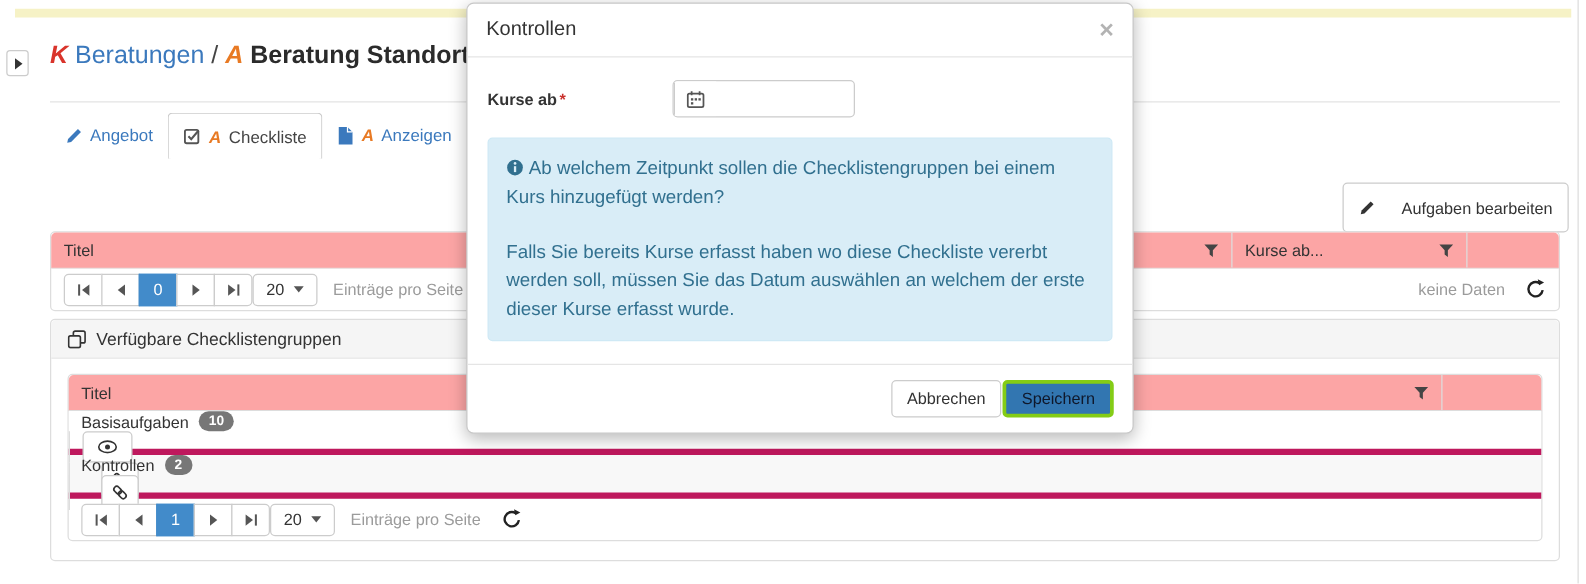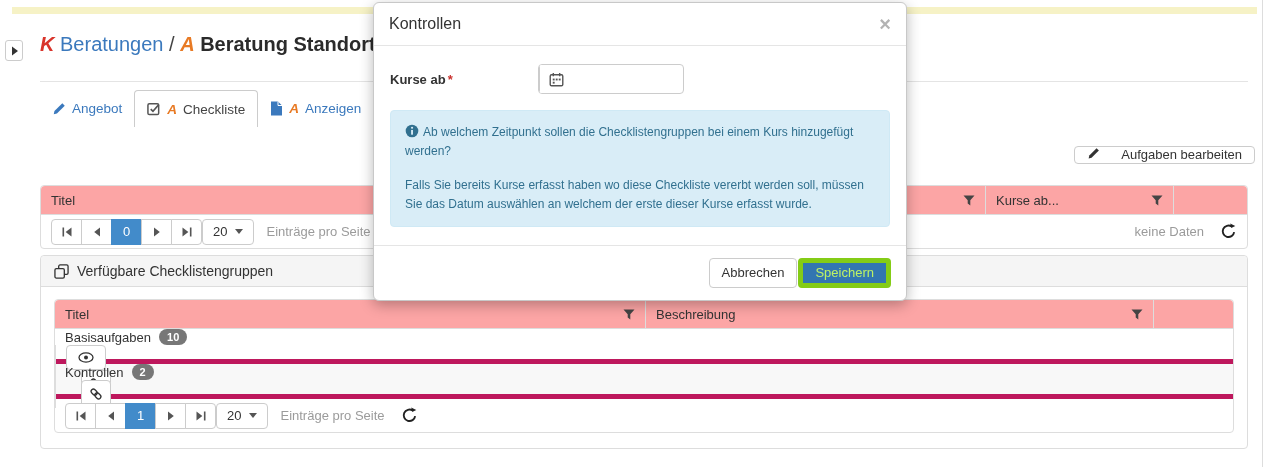--- a/index.html
+++ b/index.html
@@ -24,21 +24,21 @@
   .bc-divider { position:absolute; left:40px; top:81px; width:1208px; height:1px; background:#e4e4e4; }
 
   
   .tabs { position:absolute; left:40px; top:90px; height:37px; display:flex; align-items:stretch; }
   .tab { display:flex; align-items:center; gap:6px; padding:0 12px; color:#3b79bd; font-size:13.5px; cursor:pointer; }
   .tab .a-mark { color:#e87a24; font-weight:bold; font-style:italic; }
   .tab.active { background:#fff; border:1px solid #ccc; border-bottom:none; border-radius:4px 4px 0 0; color:#444; }
   .tab svg { flex:0 0 auto; }
 
   
-  .edit-tasks { position:absolute; right:14px; top:146px; height:18px; padding:0 12px; display:flex; align-items:flex-start; gap:21px; background:#fff; border:1px solid #ccc; border-radius:4px; font-size:13px; color:#333; cursor:pointer; font-family:inherit; }
+  .edit-tasks { position:absolute; right:14px; top:146px; height:40px; padding:0 12px; display:flex; align-items:center; gap:21px; background:#fff; border:1px solid #ccc; border-radius:4px; font-size:13px; color:#333; cursor:pointer; font-family:inherit; }
 
   
   .grid { background:#fff; border:1px solid #ddd; border-radius:4px; }
   .g-head { display:flex; align-items:stretch; background:#fca5a5; border-bottom:1px solid #ddd; border-radius:4px 4px 0 0; height:29px; font-size:13px; color:#333; }
   .g-head .cell, .g-row .cell { display:flex; align-items:center; padding:0 10px; }
   .g-head .cell { justify-content:space-between; }
   .cell-grow { flex:1 1 auto; }
   .bl { border-left:1px solid #ddd; }
   .g-row { display:flex; align-items:flex-start; border-bottom:5px solid #be185d; height:36px; background:#fff; font-size:13px;flex-direction:column; }
   .g-row.alt { background:#f8f8f8; }
@@ -77,27 +77,27 @@
   .modal { position:absolute; left:373px; top:2px; width:534px; background:#fff; border:1px solid #c8c8c8; border-radius:6px; box-shadow:0 4px 14px rgba(0,0,0,0.28); z-index:10; }
   .m-head { display:flex; justify-content:space-between; align-items:center; padding:11px 15px; border-bottom:1px solid #e5e5e5; font-size:16px; color:#333; }
   .m-close { background:none; border:none; color:#b3b3b3; font-size:20px; font-weight:bold; line-height:1; cursor:pointer; font-family:inherit; }
   .m-body { padding:14px 16px 18px; }
   .field-row { display:flex; align-items:center; margin-top:4px; }
   .field-row label { font-weight:bold; font-size:13px; color:#333; width:148px; }
   .req { color:#c9302c; font-weight:bold; margin-left:2px; }
   .dategroup { display:flex; height:30px; width:146px; border:1px solid #ccc; border-radius:4px; overflow:hidden; background:#fff; }
   .dategroup input { border:none; outline:none; padding:0 10px; width:110px; font-size:13px; color:#333; font-family:inherit; }
   .cal-btn { border:none; border-left:1px solid #ccc; background:#fff; width:34px; display:flex; align-items:center; justify-content:center; cursor:pointer; }
-  .info-box { margin-top:16px; background:#d9edf7; border:1px solid #cfe9f5; color:#31708f; border-radius:4px; padding:12px 14px; font-size:12px; line-height:1.55; }
+  .info-box { margin-top:16px; background:#d9edf7; border:1px solid #cfe9f5; color:#31708f; border-radius:4px; padding:12px 14px; font-size:15px; line-height:1.55; }
   .info-box p + p { margin-top:1.35em; }
   .info-i { vertical-align:-2px; margin-right:4px; }
   .m-foot { display:flex; justify-content:flex-end; gap:1px; padding:12px 15px; border-top:1px solid #e5e5e5; }
   .btn { height:30px; padding:0 12px; border-radius:4px; font-size:13px; cursor:pointer; font-family:inherit; }
   .btn-default { background:#fff; border:1px solid #ccc; color:#333; }
-  .btn-primary { background:#3276b1; border:5px solid #84cc16; color:#bef264; }
+  .btn-primary { background:#3276b1; border:3px solid #84cc16; color:#0f172a; }
 </style>
 </head>
 <body>
 
 <div class="stage">
 
   <div class="notice-bar"></div>
   <div class="scroll-edge"></div>
 
   <button class="sidebar-toggle">

